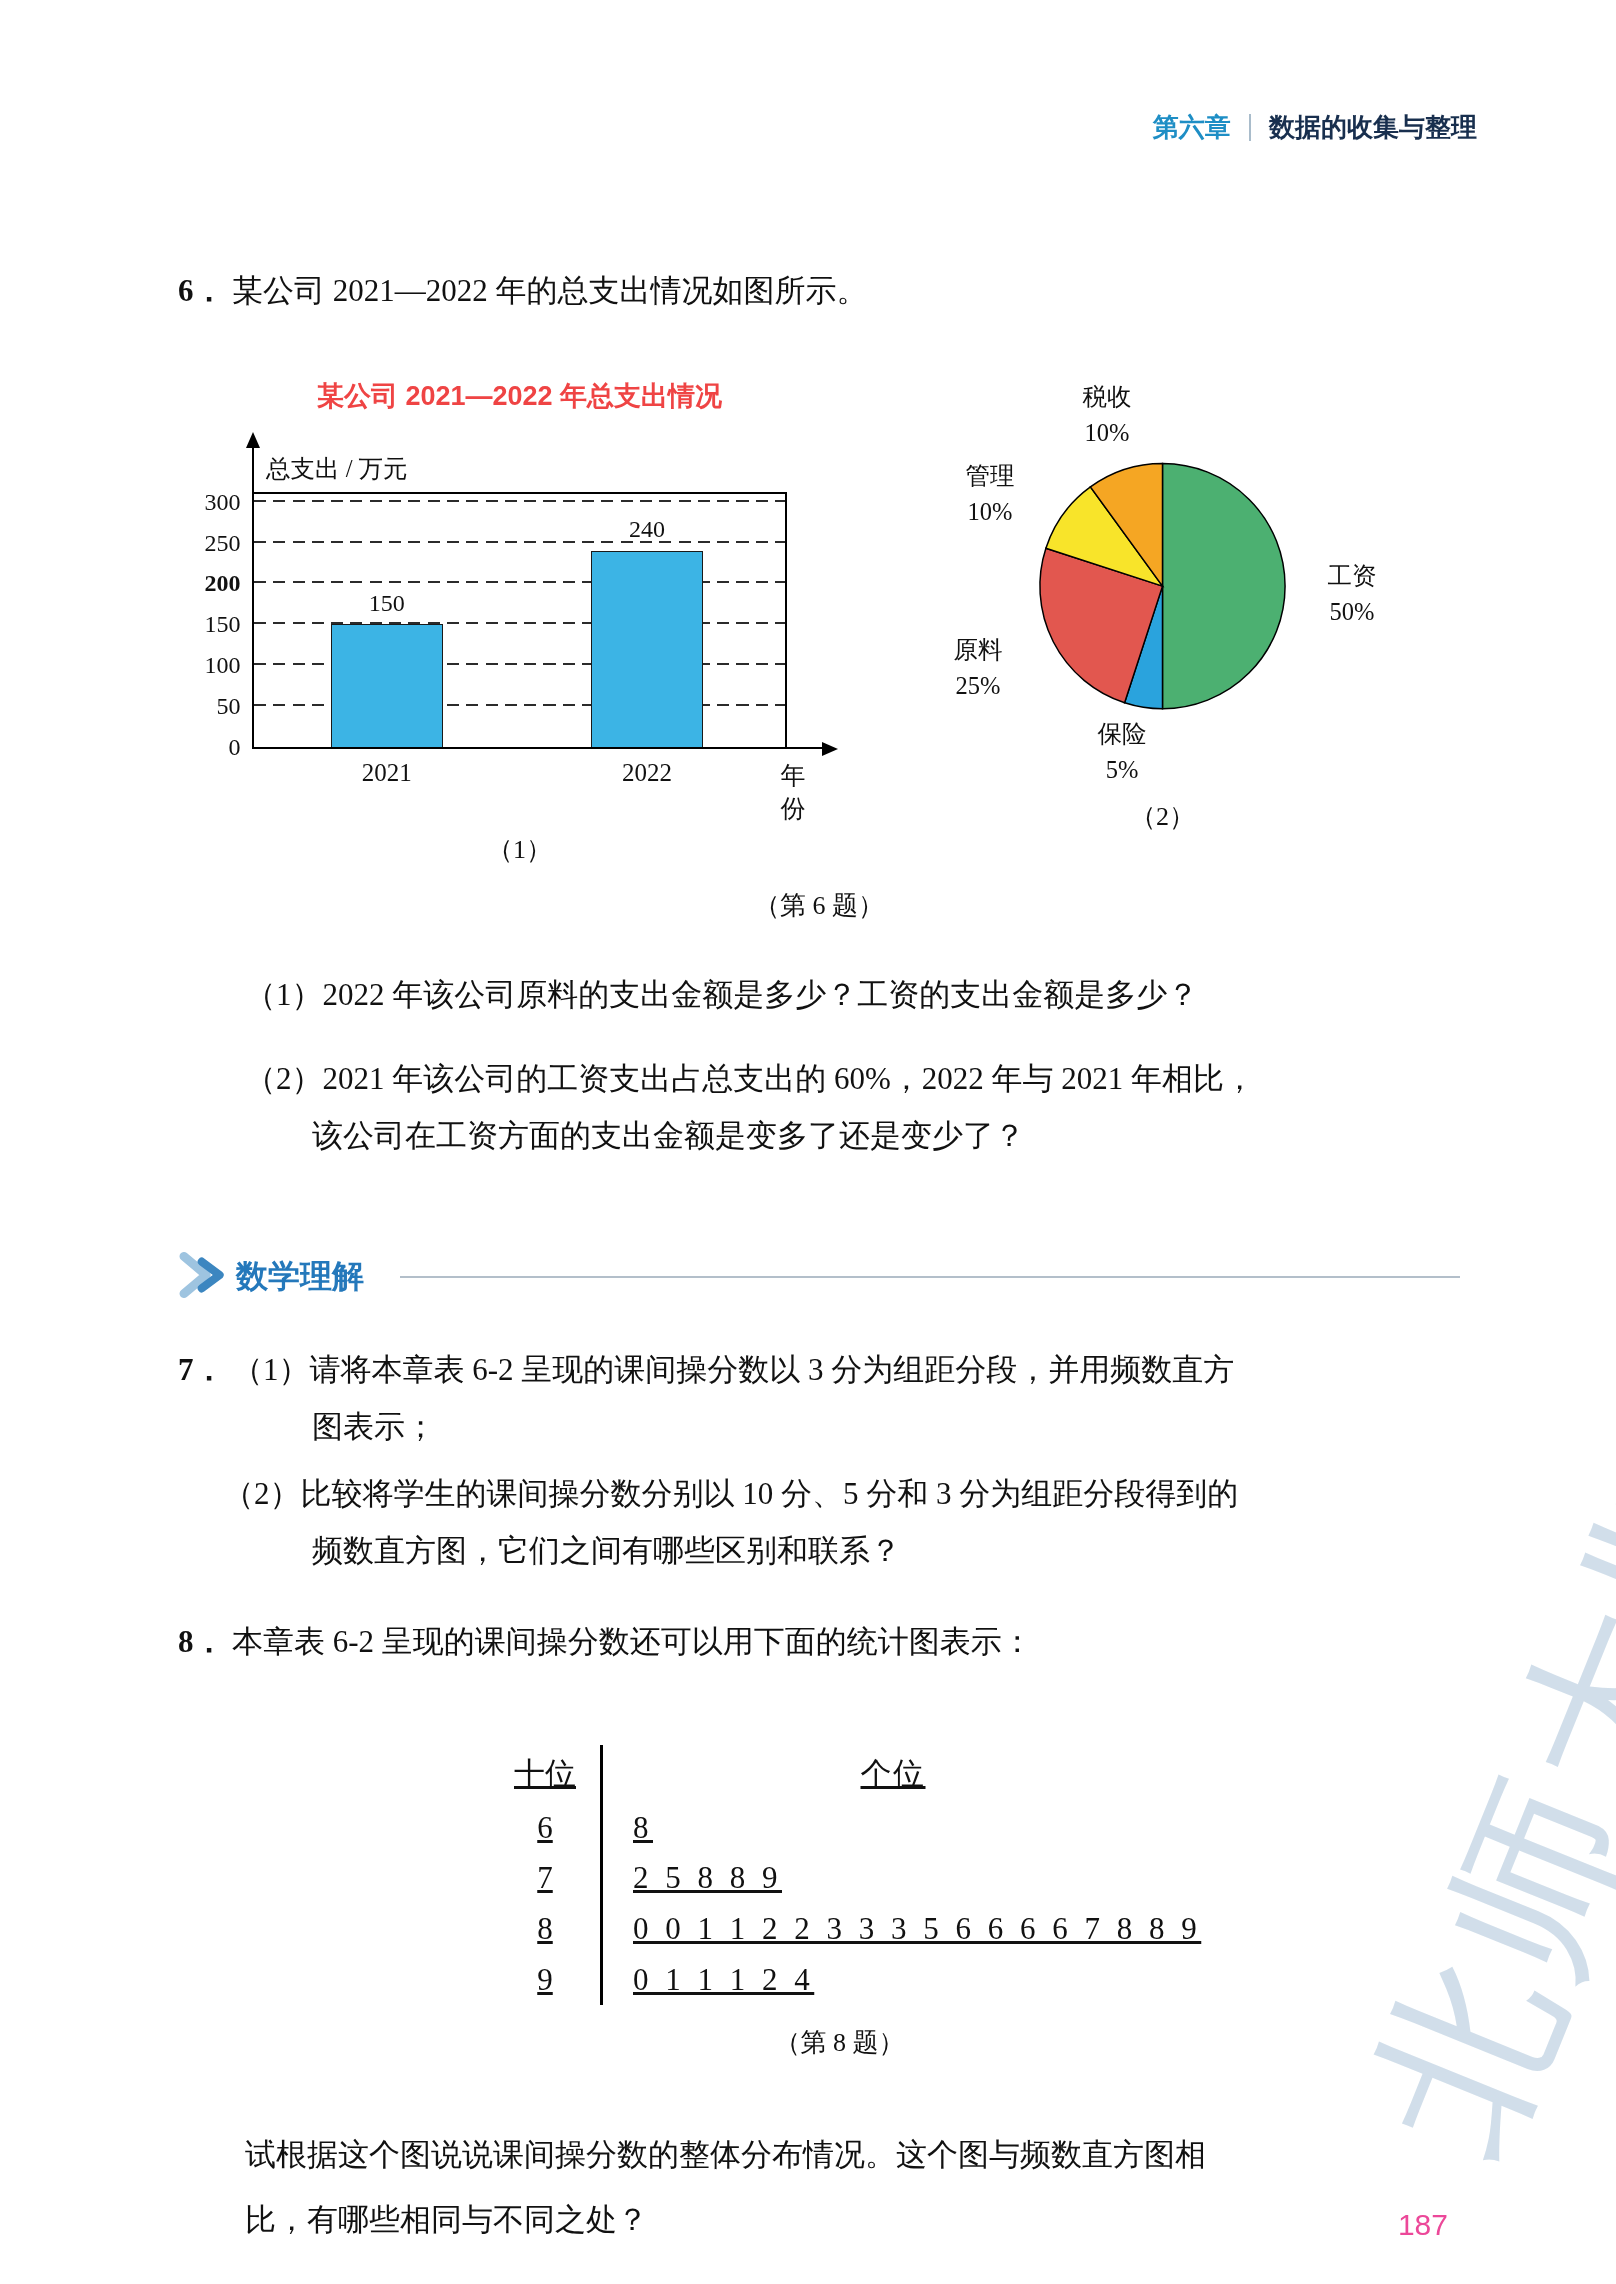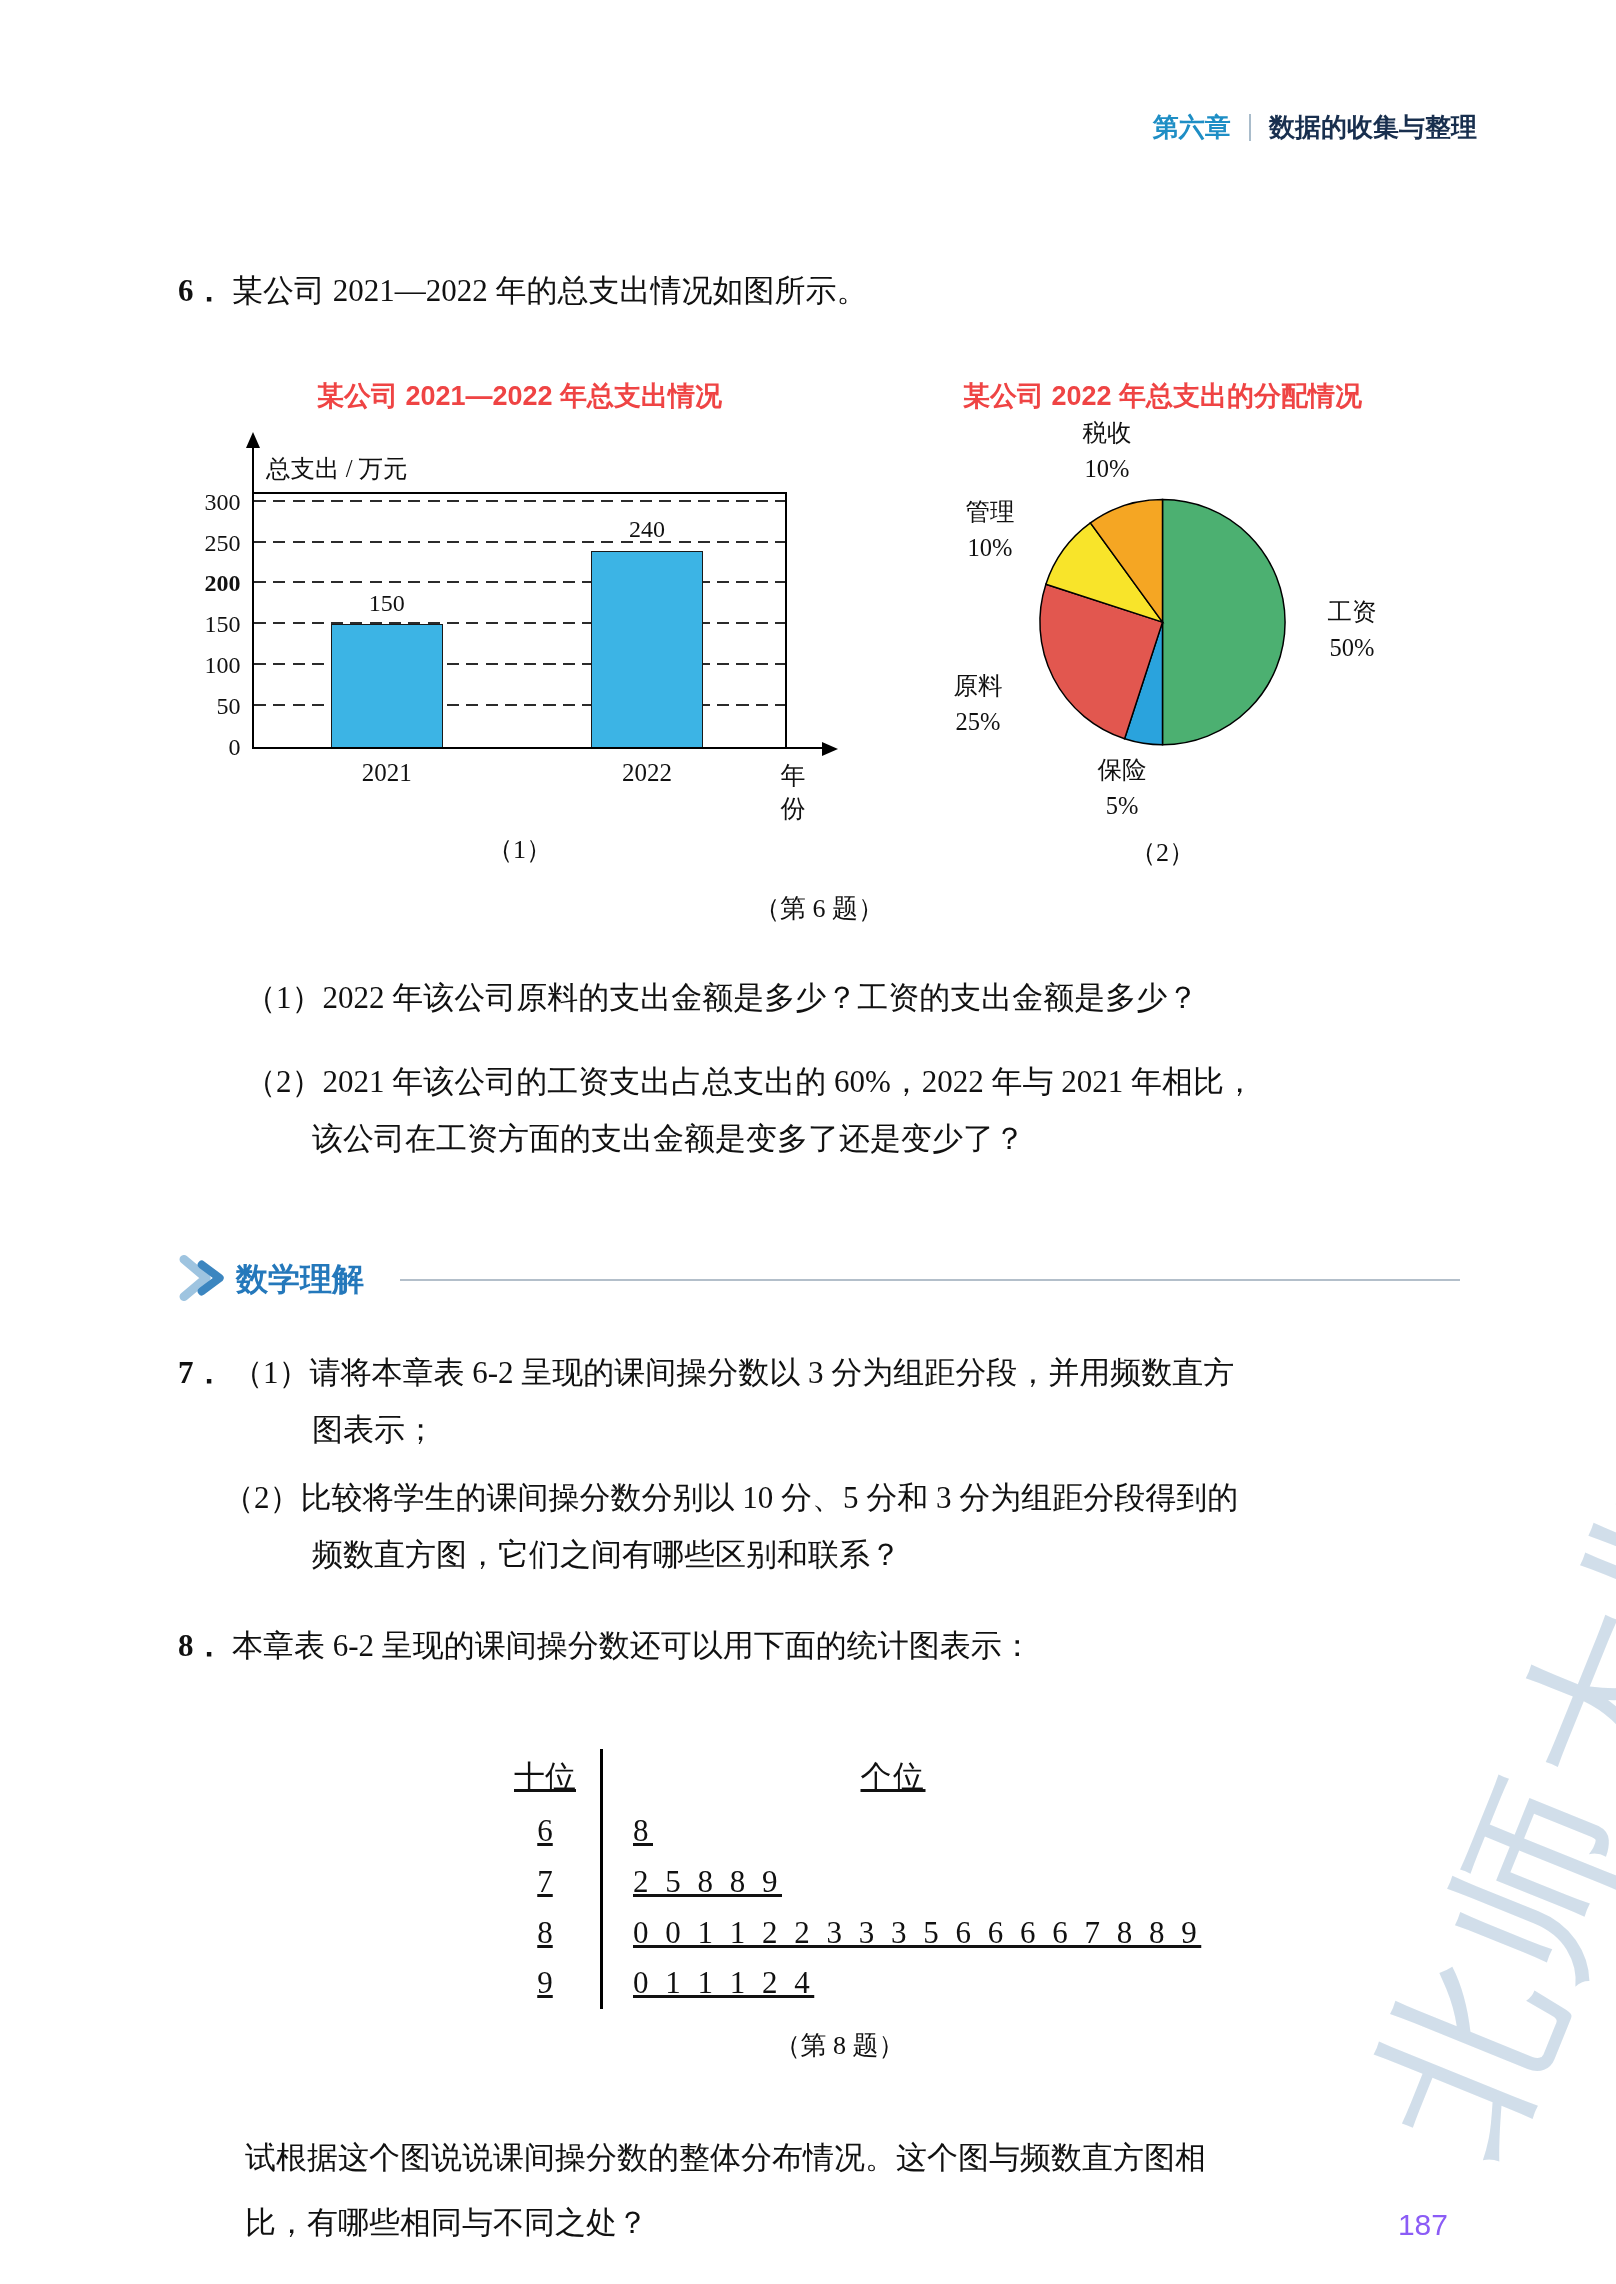--- a/index.html
+++ b/index.html
@@ -51,21 +51,21 @@
   .q7p2{margin-top:10.4px;font-size:31px;line-height:57px;padding-left:134px;text-indent:-89px;white-space:pre-wrap;}
   .q8p{margin-top:34px;font-size:31px;line-height:58px;}
   .stemleaf{margin-top:74px;margin-left:312px;font-size:31px;}
   .sl-row{display:flex;align-items:stretch;text-decoration:underline;}
   .sl-stem{width:113px;text-align:center;border-right:3px solid #000;padding:7.4px 0;}
   .sl-leaves{padding:7.4px 0 7.4px 30px;letter-spacing:4.5px;white-space:nowrap;}
   .sl-header .sl-leaves{width:580px;text-align:center;letter-spacing:1.5px;padding-left:0;}
   .caption8{margin-left:312px;width:699px;text-align:center;margin-top:19.3px;font-size:26px;}
   .closing{margin-top:62px;padding-left:67px;font-size:31px;line-height:65px;white-space:pre-wrap;}
   .page-number{position:absolute;right:168px;bottom:42px;font-size:30px;
-        font-family:"Liberation Sans","DejaVu Sans",sans-serif;color:#8b5cf6;z-index:2;}
+        font-family:"Liberation Sans","DejaVu Sans",sans-serif;color:#ec4899;z-index:2;}
 </style>
 </head>
 <body>
 
 <div class="page">
 
   <div class="watermark">北师大版</div>
 
   <header class="chapter-header">
     <span class="chapter-num">第六章</span>
@@ -105,21 +105,20 @@
             <div class="yaxis-ext"></div>
             <div class="arrow-up"></div>
             <div class="xaxis-ext"></div>
             <div class="arrow-right"></div>
             <div class="ylabel">总支出 / 万元</div>
             <div class="xlabel">年份</div>
           </div>
         <div class="fig-label">（1）</div>
       </figure>
       <figure class="pie-fig">
-        <div class="chart-title">某公司 2022 年总支出的分配情况</div>
         <div class="pie-plot" id="pie-plot"><svg width="595" height="405" viewBox="0 0 800 545">
               <path d="M 400 272 L 400.0 107.0 A 165 165 0 0 1 400.0 437.0 Z" fill="#4cb071" stroke="#000" stroke-width="2"></path>
               <path d="M 400 272 L 400.0 437.0 A 165 165 0 0 1 349.0 428.9 Z" fill="#2aa3dd" stroke="#000" stroke-width="2"></path>
               <path d="M 400 272 L 349.0 428.9 A 165 165 0 0 1 243.1 221.0 Z" fill="#e2574f" stroke="#000" stroke-width="2"></path>
               <path d="M 400 272 L 243.1 221.0 A 165 165 0 0 1 303.0 138.5 Z" fill="#f8e42a" stroke="#000" stroke-width="2"></path>
               <path d="M 400 272 L 303.0 138.5 A 165 165 0 0 1 400.0 107.0 Z" fill="#f5a623" stroke="#000" stroke-width="2"></path>
             </svg><div class="pie-label" style="left: 487px; top: 198px; margin-top: 12px;">
               <div>工资</div>
               <div>50%</div>
             </div><div class="pie-label" style="left: 257px; top: 368px;">

